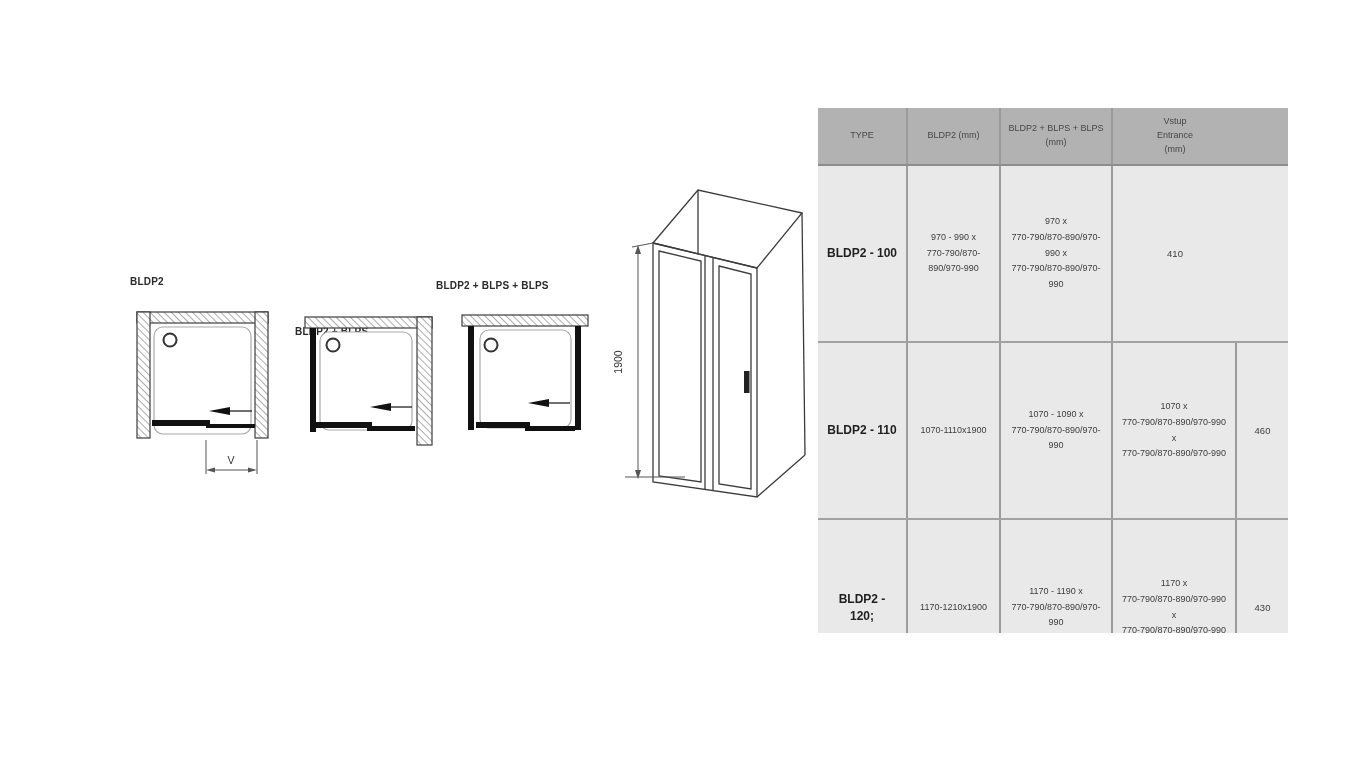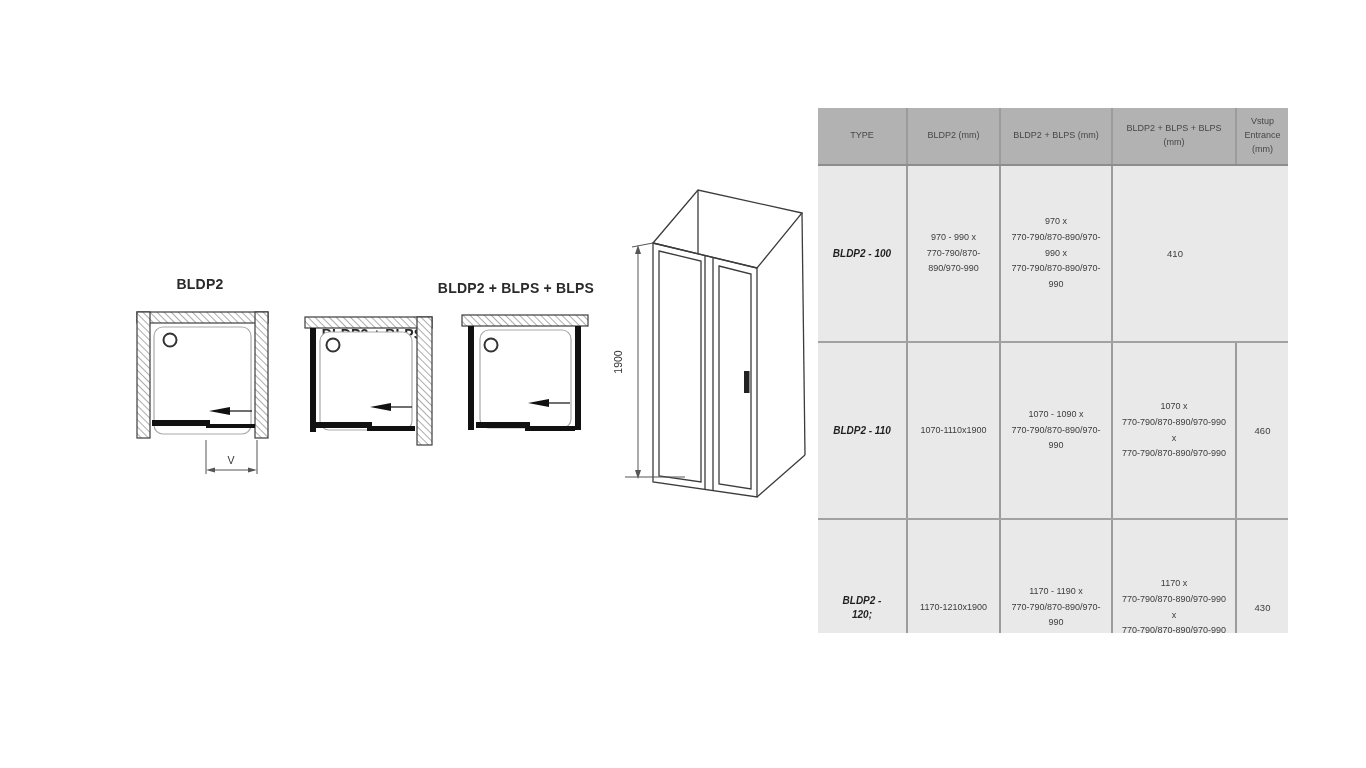--- a/index.html
+++ b/index.html
@@ -4,22 +4,22 @@
 <style>
   html,body{margin:0;padding:0;}
   body{
     width:1366px;height:768px;overflow:hidden;position:relative;
     background:#ffffff;
     font-family:"Liberation Sans",sans-serif;
   }
   
   .diagram-title{
     position:absolute;
-    font-size:14px;font-weight:bold;color:#2a2a2a;
-    text-align:center;letter-spacing:.2px;white-space:nowrap;
+    font-size:10px;font-weight:bold;color:#2a2a2a;
+    letter-spacing:.2px;white-space:nowrap;
   }
   svg{position:absolute;overflow:visible;}
   .sketch-line{stroke:#3c3c3c;stroke-width:1.3;fill:none;}
   .tray-line{stroke:#a9a9a9;stroke-width:1.2;fill:#ffffff;}
   .dim-line{stroke:#555555;stroke-width:1;fill:none;}
   .dim-text{font-family:"Liberation Sans",sans-serif;font-size:10.5px;fill:#333333;}
   
   .spec-table{
     position:absolute;left:818px;top:108px;width:470px;height:525px;
     overflow:hidden;background:#e9e9e9;
@@ -29,21 +29,21 @@
   .t-row.body{height:175px;background:#e9e9e9;}
   .t-row.body.sep{border-bottom:2px solid #a2a2a2;}
   .t-cell{
     display:flex;align-items:center;justify-content:center;
     text-align:center;white-space:pre-line;
     border-right:2px solid #9c9c9c;
     padding:2px 7px;box-sizing:border-box;
   }
   .t-cell:last-child{border-right:none;}
   .t-row.header .t-cell{font-size:9px;color:#474747;line-height:1.55;}
-  .t-cell.c-type{font-size:10px;font-weight:bold;color:#1f1f1f;line-height:1.35;font-style:italic;}
+  .t-cell.c-type{font-size:12px;font-weight:bold;color:#1f1f1f;line-height:1.35;}
   .t-cell.c-dim{font-size:9px;color:#3d3d3d;line-height:1.75;}
   .t-cell.c-ent{font-size:9.5px;color:#3d3d3d;}
 </style>
 </head>
 <body>
 
 <div class="diagram-title" style="left:130px;top:276px;width:140px;">BLDP2</div>
 
 <svg style="left:130px;top:300px;" width="150" height="182" viewBox="0 0 150 182">
   <defs>
@@ -157,21 +157,20 @@
     <polygon points="33,73 30,82 36,82" fill="#555555"></polygon>
     <polygon points="33,307 30,298 36,298" fill="#555555"></polygon>
     <text x="17" y="190" text-anchor="middle" class="dim-text" transform="rotate(-90 17 190)">1900</text>
   </g>
 </svg>
 
 <div class="spec-table">
   <div class="t-row header">
     <div class="t-cell">TYPE</div>
     <div class="t-cell">BLDP2 (mm)</div>
-    <div class="t-cell">BLDP2 + BLPS (mm)</div>
     <div class="t-cell">BLDP2 + BLPS + BLPS (mm)</div>
     <div class="t-cell">Vstup
 Entrance
 (mm)</div>
   </div>
 
   <div class="t-row body sep">
     <div class="t-cell c-type">BLDP2 - 100</div>
     <div class="t-cell c-dim">970 - 990 x
 770-790/870-890/970-990</div>

